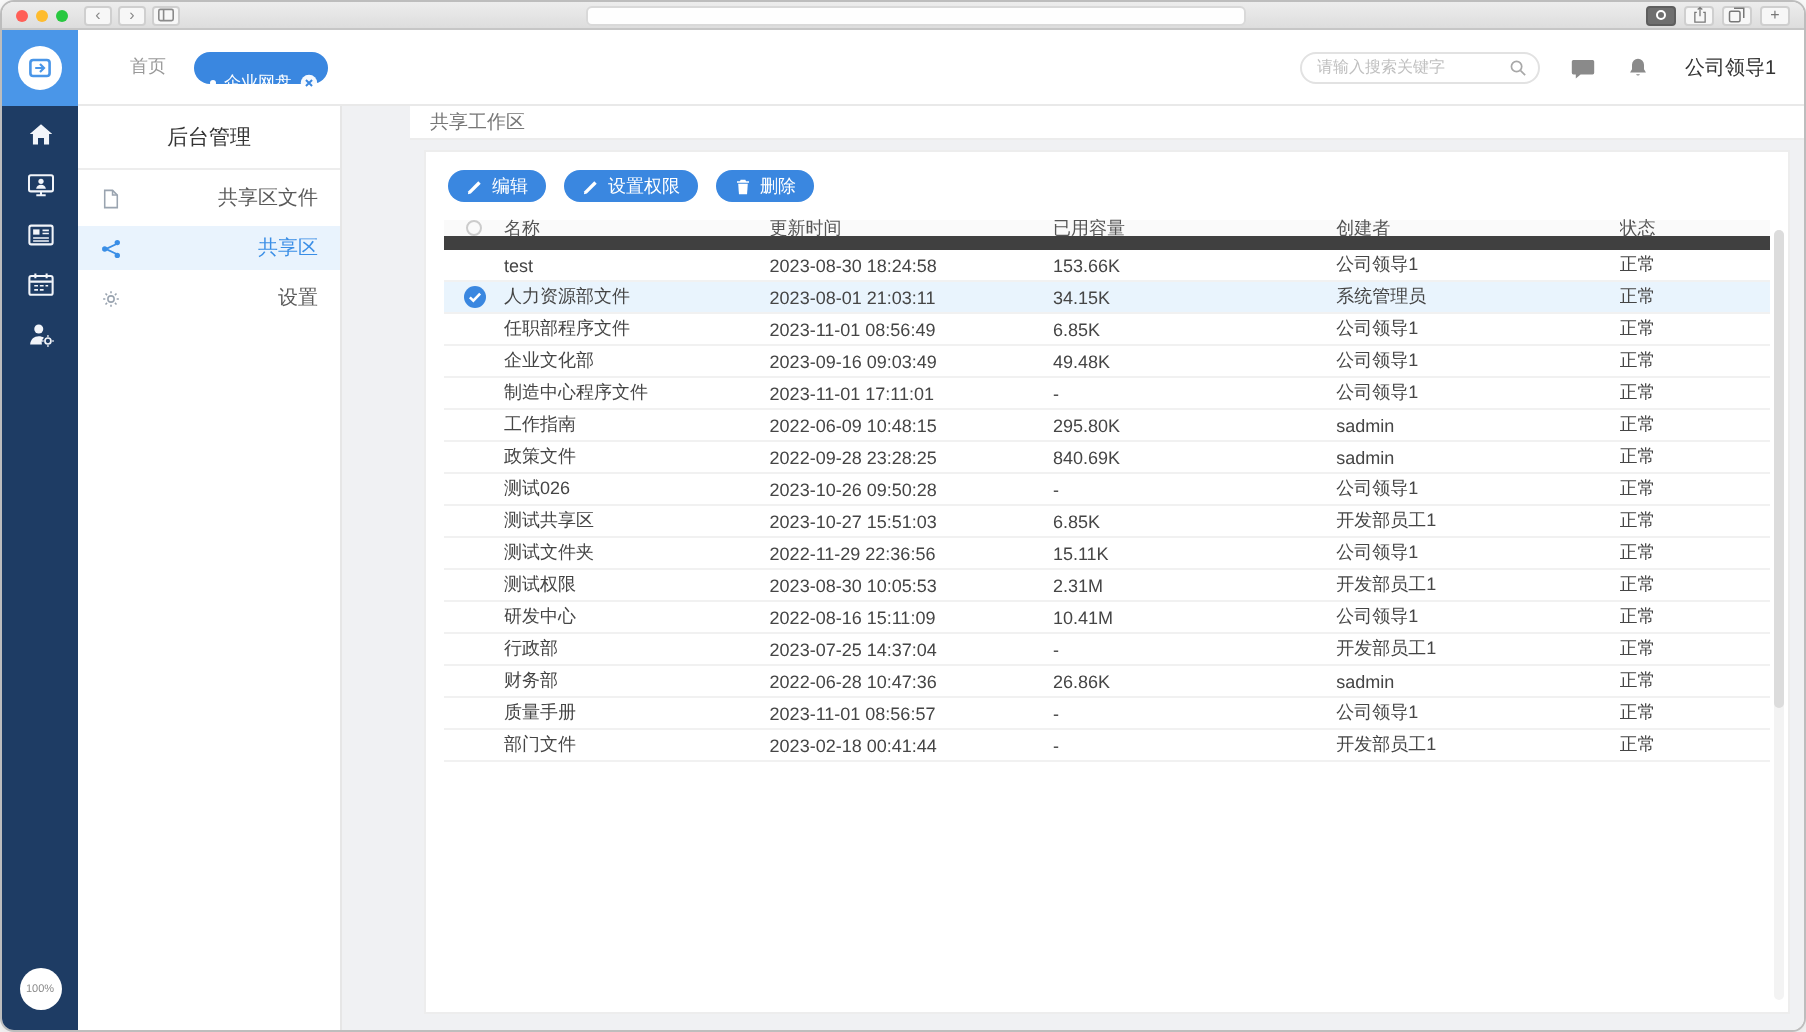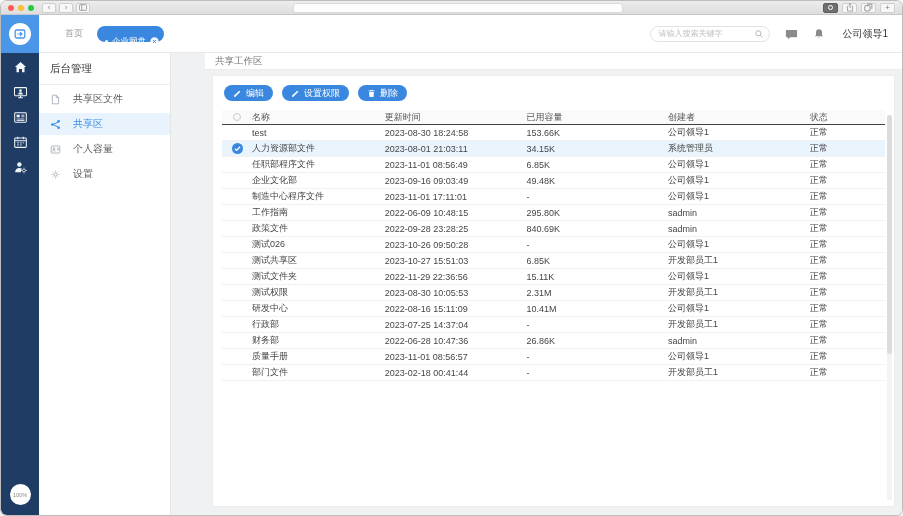--- a/index.html
+++ b/index.html
@@ -32,34 +32,34 @@
   .hicon { margin-left:15px; display:flex; }
   .username { margin:0 14px 0 17px; font-size:10px; color:#333; white-space:nowrap; }
 
   
   .app-body { display:flex; height:463px; }
   .rail { width:38px; background:#1e3c64; display:flex; flex-direction:column; align-items:center; padding-top:7px; gap:10px; position:relative; flex:none; }
   .rail-item { color:#f2f5fa; display:flex; }
   .rail-progress { position:absolute; bottom:11px; width:21px; height:21px; border-radius:50%; background:#fff; color:#8a8a8a; font-size:5.5px; display:flex; align-items:center; justify-content:center; }
 
   .submenu { width:132px; background:#fff; border-right:1px solid #e6e6e6; flex:none; }
-  .submenu-title { font-size:10.5px; color:#333; padding:9px 11px 8px; border-bottom:1px solid #ededed; }
-  .submenu-item { display:flex; align-items:center; gap:12px; padding:4px 11px; margin-top:3px; font-size:10px; color:#5a5a5a; cursor:default; }
+  .submenu-title { font-size:10.5px; color:#333; padding:9px 11px 8px; border-bottom:1px solid #ededed;text-align:center; }
+  .submenu-item { display:flex; align-items:center; gap:2px; padding:4px 11px; margin-top:3px; font-size:10px; color:#5a5a5a; cursor:default;justify-content:space-between; }
   .submenu-item .mi { color:#9aa4b0; display:flex; }
   .submenu-item.active { background:#e9f3fd; color:#3a8ee6; }
   .submenu-item.active .mi { color:#3a8ee6; }
 
   .main { flex:1; background:#f0f1f3; display:flex; flex-direction:column; min-width:0;padding-left:34px; }
   .page-title-bar { height:17px; background:#fff; border-bottom:1px solid #ececec; font-size:9.5px; color:#777; display:flex; align-items:center; padding-left:10px; }
   .card { flex:1; margin:5px 7px 9px 7px; background:#fff; border:1px solid #ededed; padding:7px 9px; position:relative; overflow:hidden; }
   .toolbar { display:flex; gap:9px; margin:2px 0 9px 2px; }
   .btn { height:16px; background:#3a87e0; border:none; border-radius:8px; color:#fff; font-size:9px; display:flex; align-items:center; gap:4px; padding:0 9px; font-family:inherit; }
 
   .grid-cols { display:grid; grid-template-columns:30px 1.5fr 1.6fr 1.6fr 1.6fr .85fr; align-items:center; }
-  .thead { background:#fafafa; height:15px; color:#555; font-size:9px; border-bottom:1px solid #404040; }
+  .thead { background:#fafafa; height:15px; color:#555; font-size:9px; border-bottom:7px solid #404040; }
   .circle-empty { width:8px; height:8px; border:1px solid #ccc; border-radius:50%; margin:0 auto; }
   .trow { height:16px; font-size:9px; color:#454545; border-bottom:1px solid #f1f1f1; background:#fff; }
   .trow.clipped { height:16px; }
   .trow.selected { background:#e9f4fd; }
   .check-wrap { display:flex; justify-content:center; }
   .check-wrap svg { display:none; }
   .trow.selected .check-wrap svg { display:block; }
   .cell { overflow:hidden; white-space:nowrap; text-overflow:ellipsis; padding-right:6px; }
   .scrollbar-track { position:absolute; top:39px; right:2px; width:5px; bottom:6px; background:#f3f3f3; border-radius:3px; }
   .scrollbar-thumb { position:absolute; top:0; width:5px; height:62%; background:#dcdcdc; border-radius:3px; }
@@ -202,30 +202,20 @@
       <div class="submenu-item active">
         <span class="mi">
             <svg width="11" height="11" viewBox="0 0 14 14" fill="currentColor">
               <circle cx="11" cy="2.9" r="1.7"></circle>
               <circle cx="3" cy="7" r="1.7"></circle>
               <circle cx="11" cy="11.1" r="1.7"></circle>
               <path d="M3.7 6.4l6.6-3.1.5 1L4.2 7.4zM4.2 6.6l6.6 3.1-.5 1-6.6-3.1z"></path>
             </svg>
           </span>
         <span>共享区</span>
-      </div>
-      <div class="submenu-item">
-        <span class="mi">
-            <svg width="11" height="11" viewBox="0 0 14 14" fill="none" stroke="currentColor">
-              <rect x="1.5" y="2.5" width="11" height="9" rx="1.2"></rect>
-              <circle cx="5" cy="6" r="1.2"></circle>
-              <path d="M3.2 9.6c.3-1.2 1-1.8 1.8-1.8s1.5.6 1.8 1.8M8.8 5.5h2.6M8.8 7.5h2.6"></path>
-            </svg>
-          </span>
-        <span>个人容量</span>
       </div>
       <div class="submenu-item">
         <span class="mi">
             <svg width="11" height="11" viewBox="0 0 14 14" fill="none" stroke="currentColor">
               <circle cx="7" cy="7" r="2"></circle>
               <path d="M7 2v1.4M7 10.6V12M2 7h1.4M10.6 7H12M3.5 3.5l1 1M9.5 9.5l1 1M10.5 3.5l-1 1M4.5 9.5l-1 1"></path>
             </svg>
           </span>
         <span>设置</span>
       </div>

